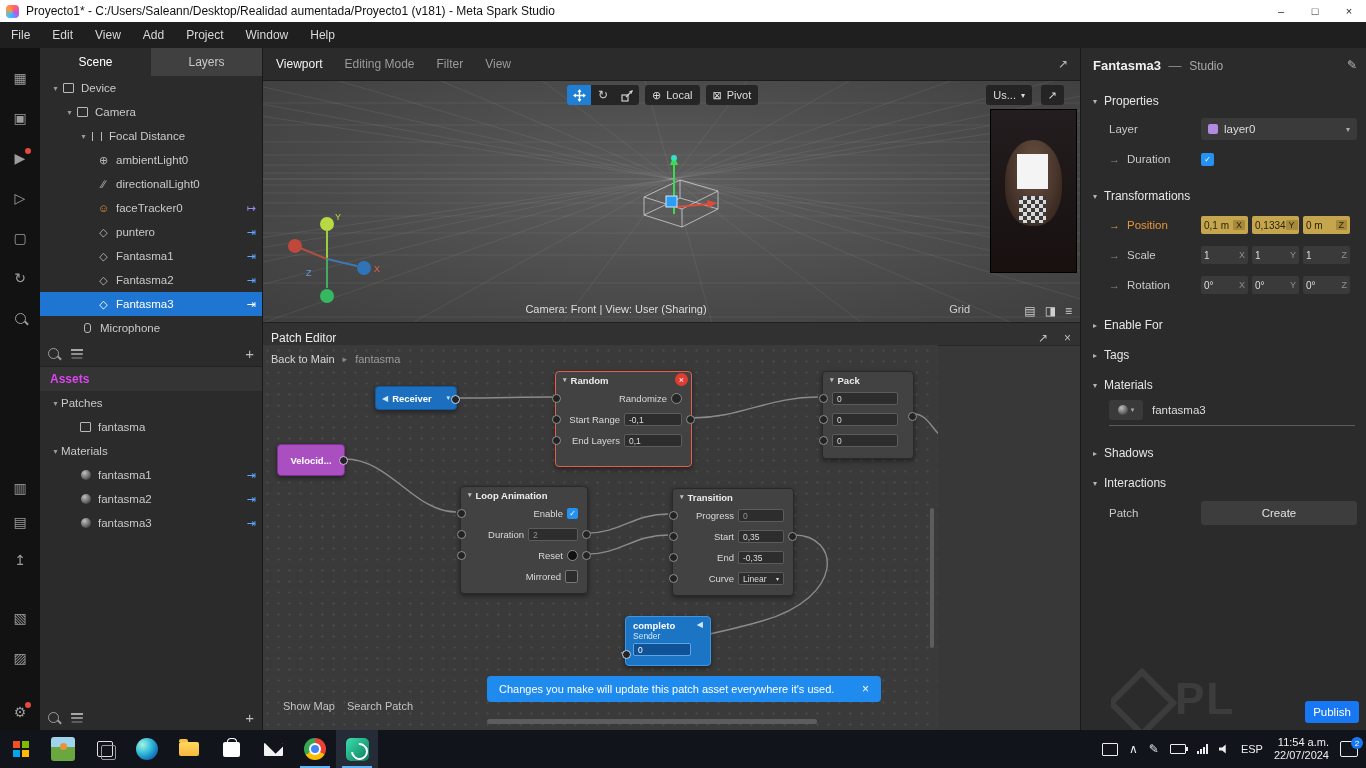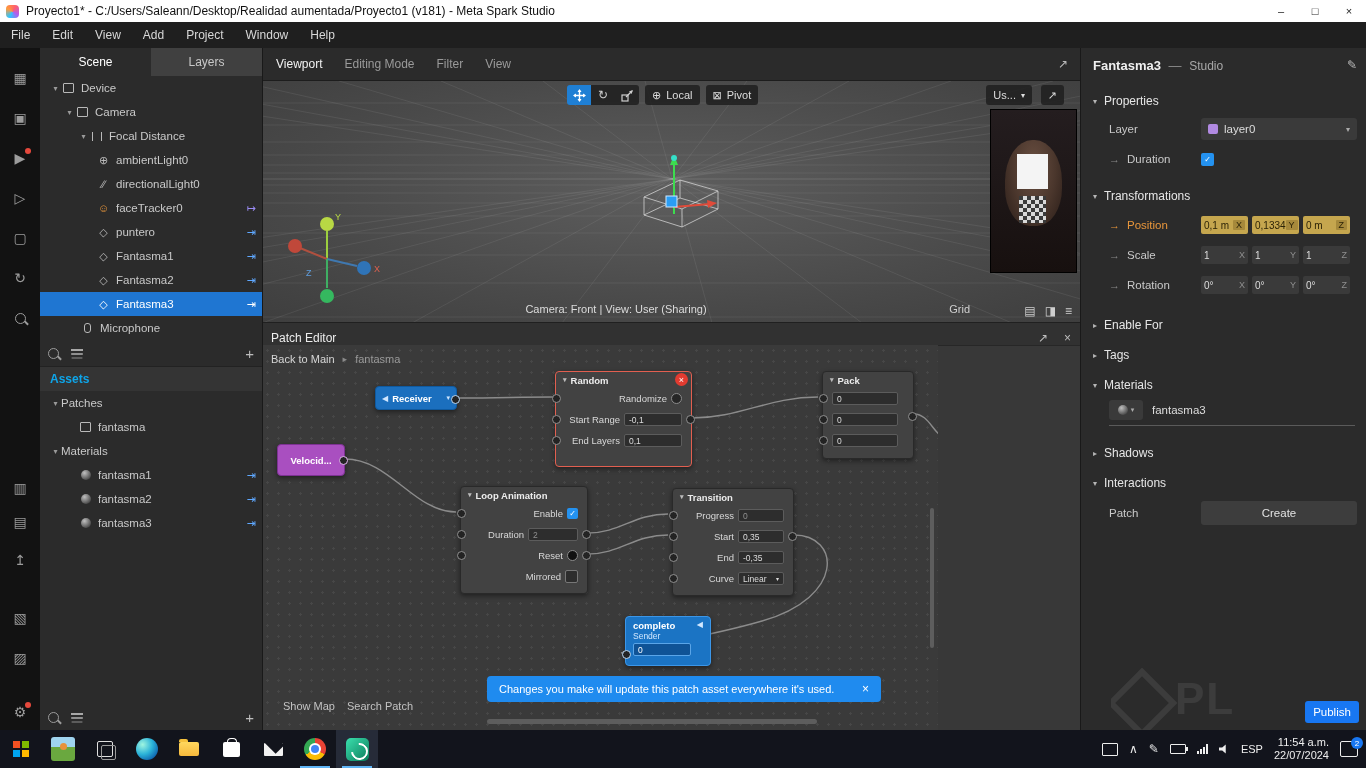--- a/index.html
+++ b/index.html
@@ -39,21 +39,21 @@
   .trow.sel .tbadge{color:#fff;}
   .sq{width:9px;height:8px;border:1px solid currentColor;border-radius:1px;display:inline-block;}
   .brk{width:8px;height:9px;border-left:1px solid currentColor;border-right:1px solid currentColor;display:inline-block;}
   .cap{width:5px;height:8px;border:1px solid currentColor;border-radius:3px;display:inline-block;}
   .sph{width:10px;height:10px;border-radius:50%;background:radial-gradient(circle at 35% 30%,#bfbfbf,#4a4a4a 75%);display:inline-block;}
   .panelfoot{height:26px;display:flex;align-items:center;color:#a8a8a8;padding:0 8px;gap:12px;}
   .i-filter{width:12px;height:10px;position:relative;}
   .i-filter::before{content:"";position:absolute;left:0;top:1px;width:12px;height:1.5px;background:#a8a8a8;box-shadow:0 4px 0 -0.2px #a8a8a8,0 8px 0 -0.6px #a8a8a8;}
   .plus{margin-left:auto;font-size:15px;color:#bdbdbd;}
   .assets-h{height:24px;display:flex;align-items:center;background:#343434;font-size:12px;
-    font-weight:bold;color:#0ea5e9;padding-left:10px;border-top:1px solid #222;}
+    font-weight:bold;color:#d946ef;padding-left:10px;border-top:1px solid #222;}
   
   .viewport{position:absolute;top:48px;left:262px;width:818px;height:274px;z-index:8;}
   .vp-header{height:32px;background:#2b2b2b;border-bottom:1px solid #1d1d1d;display:flex;align-items:center;font-size:12px;}
   .vp-tab{margin-left:22px;color:#9a9a9a;}
   .vp-tab.active{color:#f2f2f2;margin-left:14px;}
   .vp-canvas{position:relative;width:818px;height:242px;overflow:hidden;
     background:radial-gradient(ellipse at 50% 45%,#5e5e5e 0%,#4a4a4a 60%,#3e3e3e 100%);}
   .chip{background:rgba(32,32,32,.88);border-radius:3px;height:20px;display:flex;align-items:center;
     padding:0 7px;gap:5px;font-size:11px;color:#ddd;}
   .toolbtn{width:24px;height:20px;background:rgba(32,32,32,.88);display:flex;align-items:center;justify-content:center;color:#cfcfcf;font-size:12px;}

